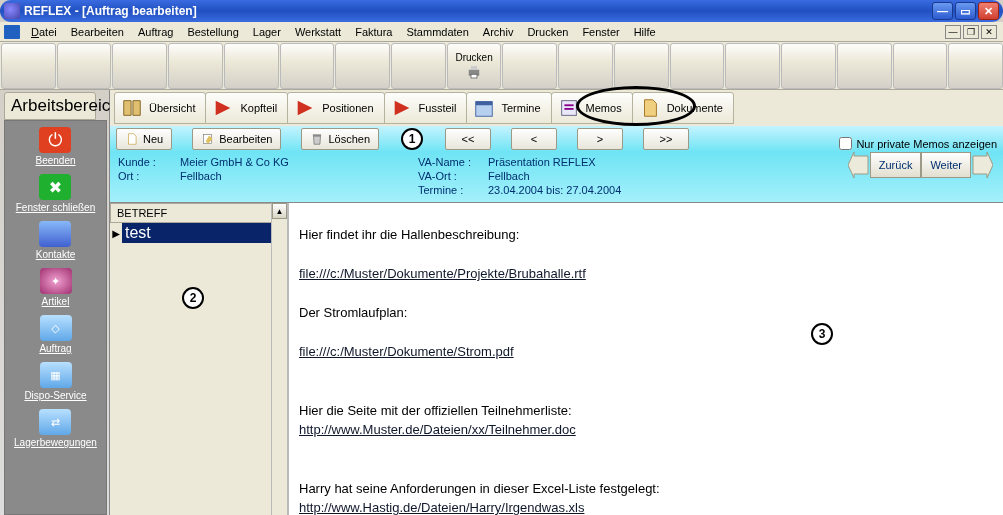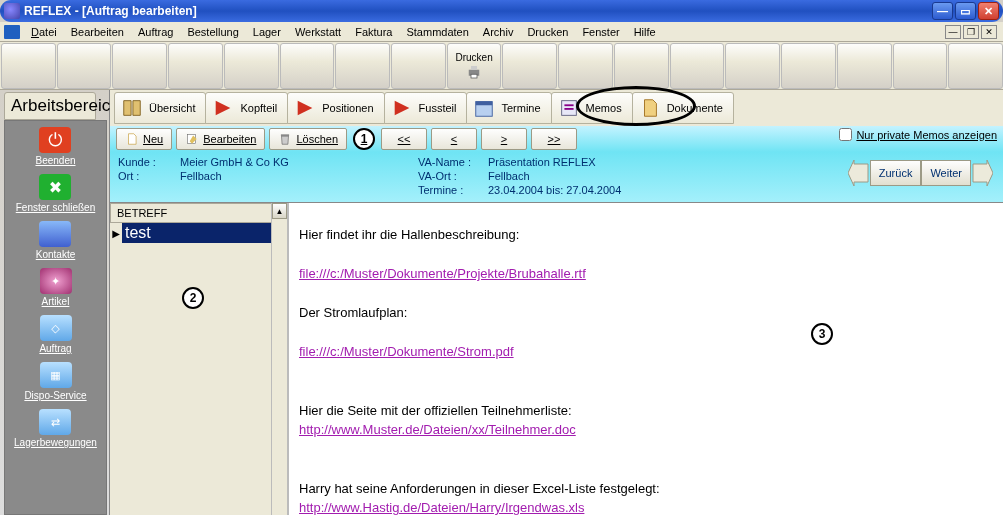--- a/index.html
+++ b/index.html
@@ -41,49 +41,49 @@
   
   .content { flex: 1; display: flex; flex-direction: column; background: #ece9d8; }
   
   
   .tabbar { height: 36px; display: flex; align-items: center; padding: 2px 4px; gap: 0; position: relative; }
   .tabbtn { height: 32px; background: linear-gradient(to bottom, #fdfdfb, #ece9d8); border: 1px solid #b5b29e; border-radius: 3px 3px 0 0; padding: 0 10px 0 6px; display: flex; align-items: center; gap: 6px; cursor: pointer; margin-right: -1px; }
   .tabbtn .ticon { width: 22px; height: 22px; display: flex; align-items: center; justify-content: center; }
   .ellipse-callout { position: absolute; left: 466px; top: -4px; width: 120px; height: 40px; border: 3px solid #000; border-radius: 50%; pointer-events: none; }
   
   
-  .actionrow { height: 28px; display: flex; align-items: flex-start; padding: 2px 6px; gap: 4px; background: linear-gradient(to bottom, #c4f3ff, #6fe4f4); position: relative; text-decoration: underline; }
+  .actionrow { height: 28px; display: flex; align-items: flex-end; padding: 2px 6px; gap: 20px; background: linear-gradient(to bottom, #c4f3ff, #6fe4f4); position: relative; }
   .actbtn { height: 22px; background: linear-gradient(to bottom, #fefefe, #e8e6da); border: 1px solid #9c9a86; border-radius: 2px; padding: 0 8px; display: flex; align-items: center; gap: 4px; cursor: pointer; font-size: 11px; }
   .actbtn.sm { width: 46px; justify-content: center; padding: 0; }
   .circle-num { position: absolute; width: 22px; height: 22px; border: 2px solid #000; border-radius: 50%; background: #fff; display: flex; align-items: center; justify-content: center; font-weight: bold; font-size: 12px; }
   .checkrow { margin-left: auto; display: flex; align-items: center; gap: 4px; }
   
   
   .infohdr { background: linear-gradient(to bottom, #6fe4f4, #a4f0fb); padding: 4px 8px 6px 8px; color: #003070; font-size: 11px; position: relative; display: flex; }
   .infohdr .col { display: flex; flex-direction: column; gap: 2px; }
   .infohdr .row { display: flex; }
   .infohdr .lbl { width: 62px; }
   .infohdr .val { color: #003070; }
   .infohdr .c1 { width: 300px; }
   .infohdr .c2 { width: 340px; }
-  .navarrows { position: absolute; right: 10px; top: 8px; display: flex; align-items: flex-start; gap: 0; }
+  .navarrows { position: absolute; right: 10px; top: 0; display: flex; align-items: flex-start; gap: 0; }
   .navbtn { height: 26px; background: linear-gradient(to bottom, #fefefe, #e2dfd0); border: 1px solid #9c9a86; padding: 0 8px; display: flex; align-items: center; cursor: pointer; font-size: 11px; }
   .arrow-shape { width: 22px; height: 26px; display: flex; align-items: center; }
   
   
   .memobody { flex: 1; display: flex; border-top: 1px solid #888; background: #fff; position: relative; }
   .memolist { width: 179px; background: #ece9d8; border-right: 2px solid #bbb; position: relative; }
   .memolist .hdr { background: #ece9d8; border: 1px solid #aca899; padding: 3px 6px; font-size: 11px; }
   .memolist .row { display: flex; align-items: center; }
   .memolist .sel { background: #0a246a; color: #fff; padding: 1px 3px; font-size: 16px; flex: 1; }
   .memolist .rowmark { width: 12px; text-align: center; font-size: 10px; }
   .memolist .scroll { position: absolute; right: 0; top: 0; bottom: 0; width: 16px; background: #ece9d8; border-left: 1px solid #bbb; }
   .memolist .scroll .sbtn { height: 16px; background: linear-gradient(#fefefe,#d8d5c6); border: 1px solid #9c9a86; display: flex; align-items: center; justify-content: center; font-size: 8px; }
   .memotext { flex: 1; padding: 22px 10px; font-size: 13px; font-family: Arial, sans-serif; line-height: 1.5; color: #000; position: relative; }
-  .memotext a { color: #a21caf; text-decoration: underline; cursor: pointer; }
+  .memotext a { color: #0f172a; text-decoration: underline; cursor: pointer; }
   .circ2 { left: 72px; top: 84px; }
   .circ3 { right: 170px; top: 120px; }
 </style>
 </head>
 <body>
 
 <div class="titlebar">
   <div class="app-icon"></div>
   <div class="title">REFLEX - [Auftrag bearbeiten]</div>
   <div class="winbtns">

